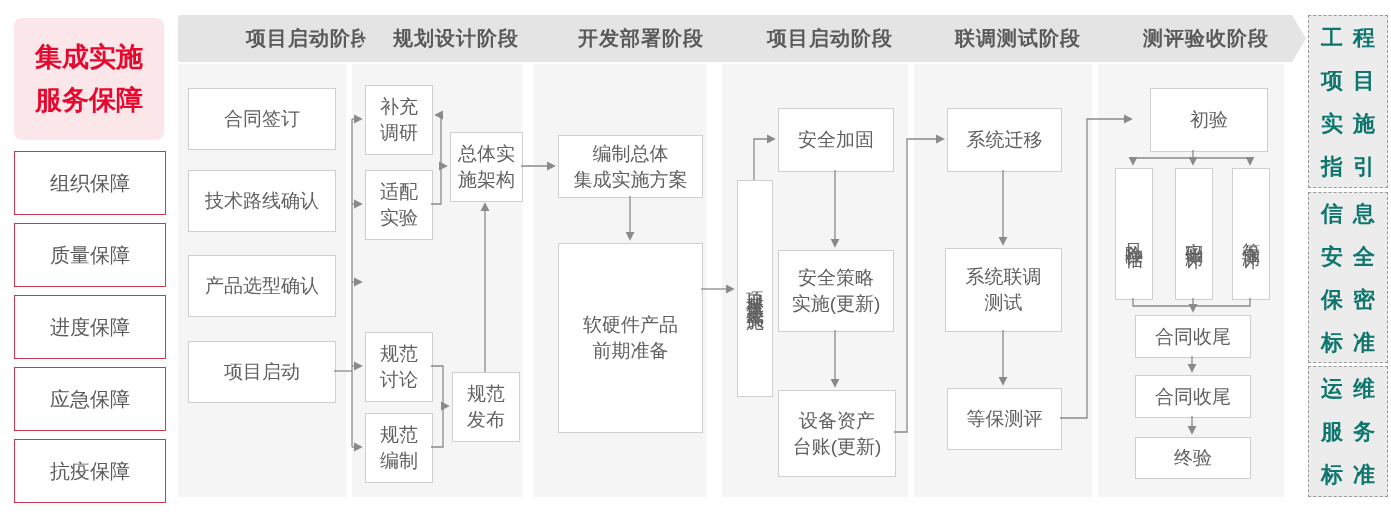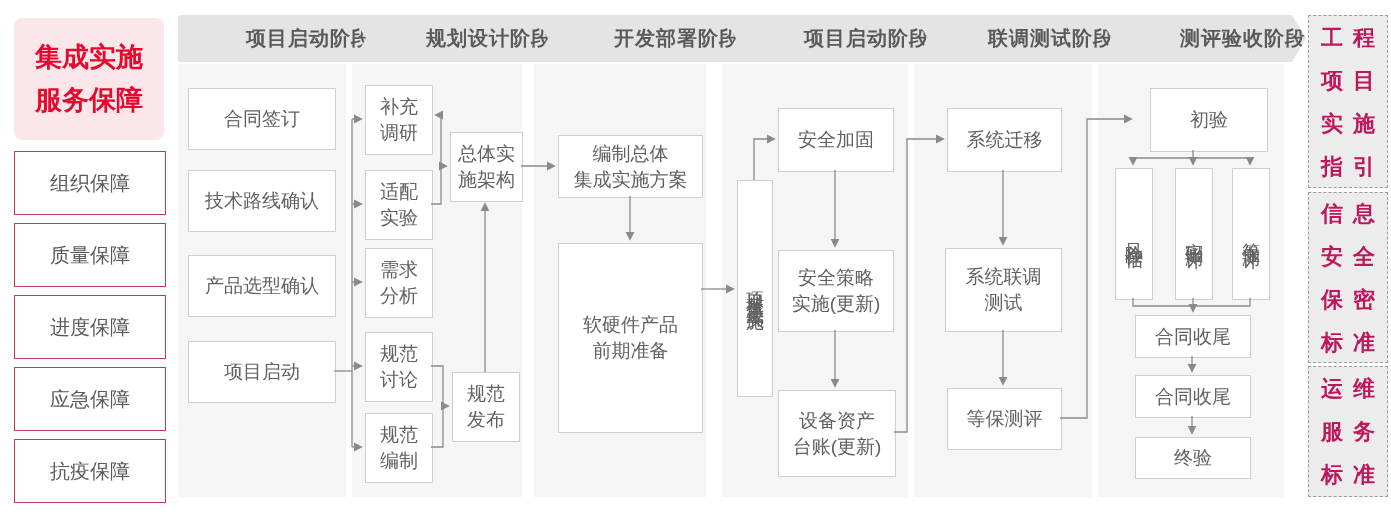--- a/index.html
+++ b/index.html
@@ -13,35 +13,35 @@
   .side-item{position:absolute;left:14px;width:150px;height:62px;background:#ffffff;
     border:1.5px solid #c63a50;display:flex;align-items:center;justify-content:center;
     color:#595959;font-size:20px;}
 
   
   .panel{position:absolute;top:64px;height:433px;background:#f5f5f5;}
   .phase-header{position:absolute;top:15px;height:47px;background:#e4e4e4;
     display:flex;align-items:center;justify-content:center;color:#595959;
     font-size:20px;font-weight:bold;letter-spacing:1px;padding-left:40px;}
   .ph-first{clip-path:polygon(0 0,calc(100% - 14px) 0,100% 50%,calc(100% - 14px) 100%,0 100%);border-radius:3px 0 0 3px;}
-  .ph-mid{clip-path:polygon(0 0,calc(100% - 14px) 0,100% 50%,calc(100% - 14px) 100%,0 100%,14px 50%);padding-left:8px;justify-content:flex-end;}
+  .ph-mid{clip-path:polygon(0 0,calc(100% - 14px) 0,100% 50%,calc(100% - 14px) 100%,0 100%,14px 50%);padding-left:8px;}
 
   
   .node{position:absolute;background:#ffffff;border:1px solid #cfcfcf;
     display:flex;align-items:center;justify-content:center;text-align:center;
     color:#616161;font-size:19px;line-height:1.35;white-space:pre-line;}
   .vnode{position:absolute;background:#ffffff;border:1px solid #cfcfcf;
     display:flex;align-items:center;justify-content:center;
     color:#616161;font-size:18px;writing-mode:vertical-rl;text-orientation:upright;
     letter-spacing:3px;}
 
   
   .std{position:absolute;left:1308px;width:78px;background:#ececec;border:1px dashed #9b9b9b;
     display:flex;align-items:center;justify-content:center;}
-  .std-text{color:#be185d;font-size:22px;font-weight:bold;line-height:43px;
+  .std-text{color:#0f766e;font-size:22px;font-weight:bold;line-height:43px;
     letter-spacing:10px;padding-left:10px;text-align:center;white-space:pre-line;}
 
   .connectors{position:absolute;left:0;top:0;pointer-events:none;}
 </style>
 </head>
 <body>
 
 <div class="canvas">
 
   <div class="panel" style="left:178px;width:168px"></div>
@@ -80,22 +80,20 @@
 
   <div class="node" style="left:188px;top:88px;width:146px;height:60px">合同签订</div>
   <div class="node" style="left:188px;top:170px;width:146px;height:60px">技术路线确认</div>
   <div class="node" style="left:188px;top:255px;width:146px;height:60px">产品选型确认</div>
   <div class="node" style="left:188px;top:341px;width:146px;height:60px">项目启动</div>
 
   <div class="node" style="left:365px;top:85px;width:66px;height:68px">补充
 调研</div>
   <div class="node" style="left:365px;top:170px;width:66px;height:68px">适配
 实验</div>
-  <div class="node" style="left:365px;top:248px;width:66px;height:68px">需求
-分析</div>
   <div class="node" style="left:365px;top:332px;width:66px;height:68px">规范
 讨论</div>
   <div class="node" style="left:365px;top:413px;width:66px;height:68px">规范
 编制</div>
   <div class="node" style="left:450px;top:132px;width:71px;height:68px">总体实
 施架构</div>
   <div class="node" style="left:452px;top:372px;width:66px;height:68px">规范
 发布</div>
 
   <div class="node" style="left:558px;top:135px;width:143px;height:61px">编制总体

